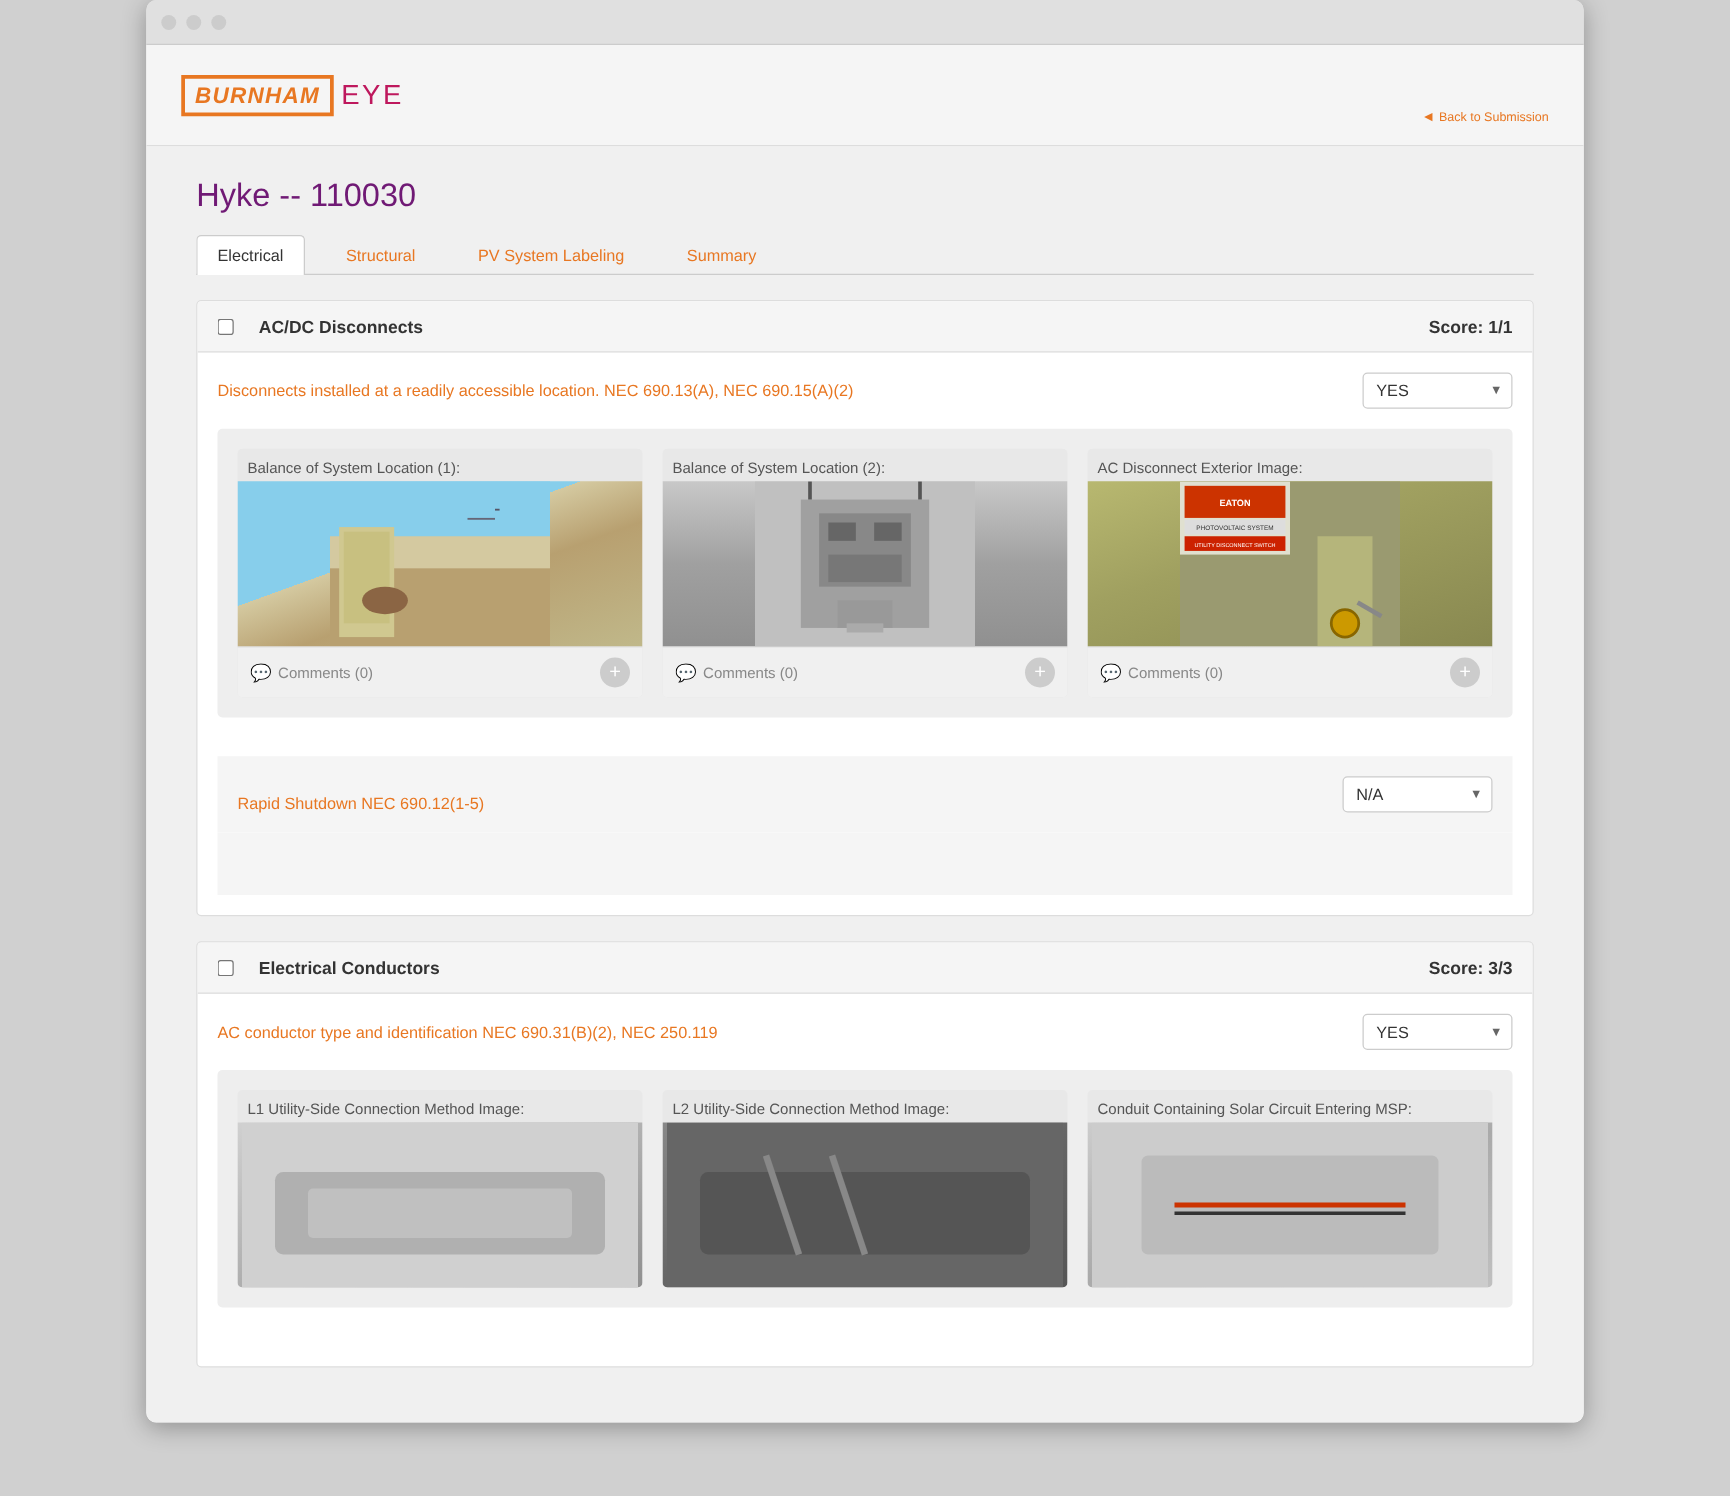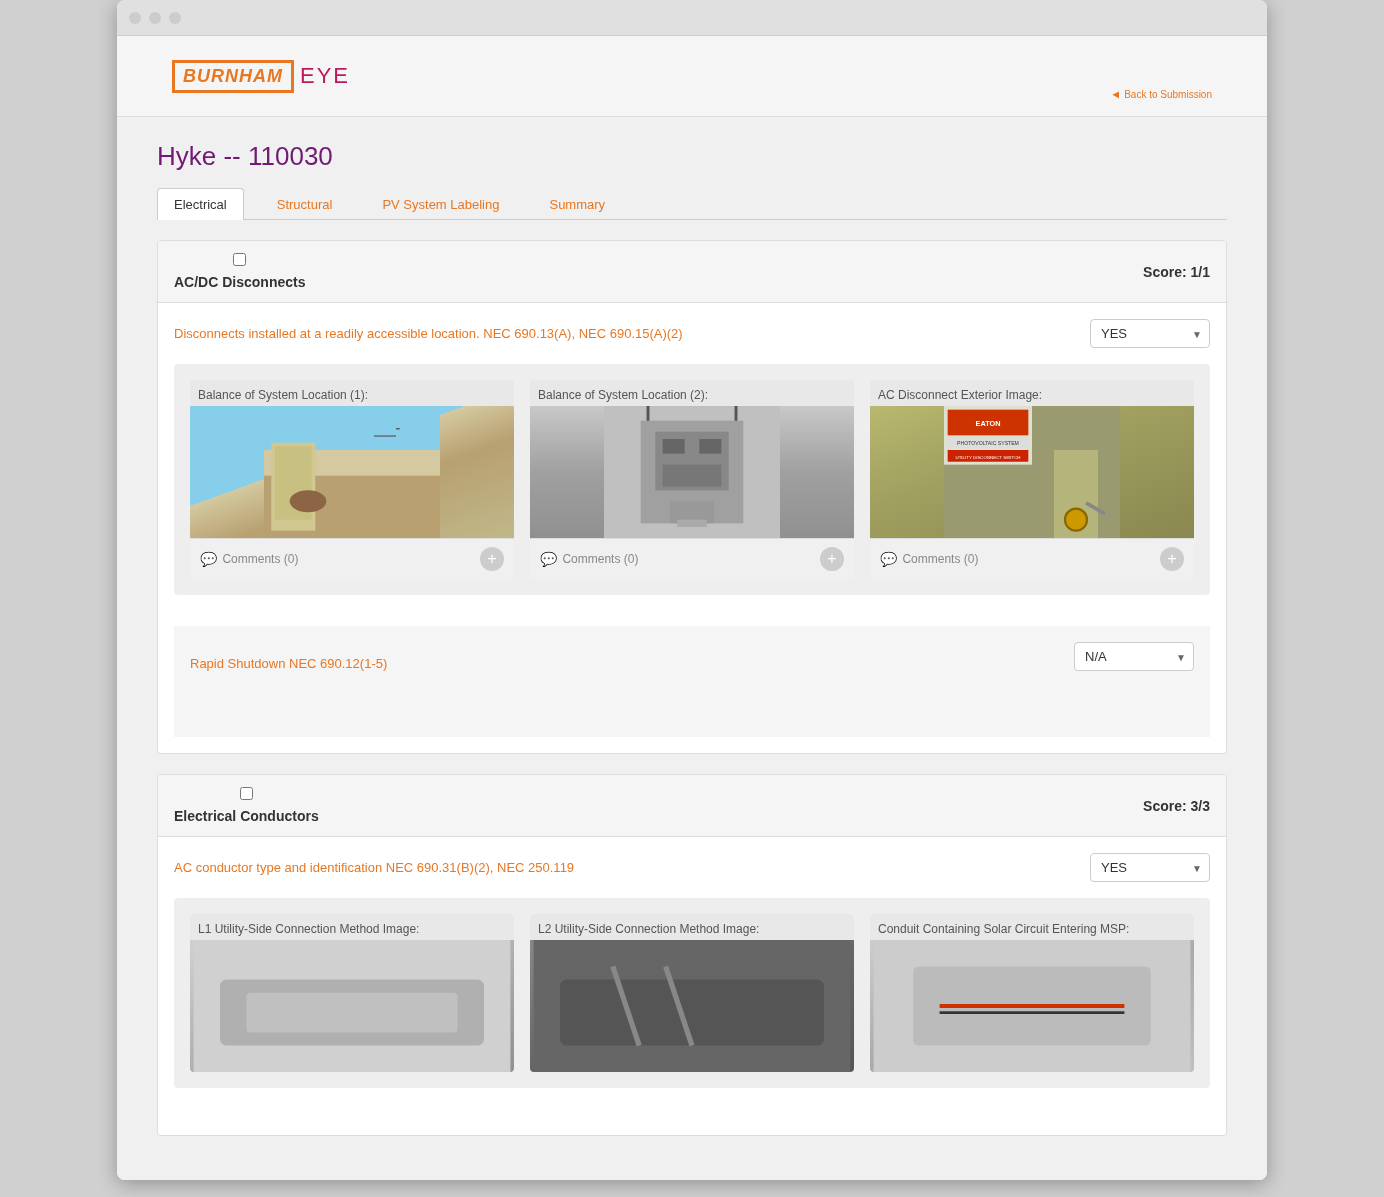--- a/index.html
+++ b/index.html
@@ -29,21 +29,21 @@
       width: 12px; height: 12px;
       border-radius: 50%;
       background: #ccc;
     }
     .content {
       background: #f0f0f0;
       padding: 0;
     }
     .top-bar {
       background: #f5f5f5;
-      padding: 16px 55px;
+      padding: 16px 28px;
       display: flex;
       justify-content: space-between;
       align-items: center;
       border-bottom: 1px solid #ddd;
     }
     .logo {
       display: flex;
       align-items: center;
       gap: 6px;
     }
@@ -120,22 +120,21 @@
       display: flex;
       justify-content: space-between;
       align-items: center;
     }
     .section-title {
       font-size: 14px;
       font-weight: 600;
       color: #333;
       display: flex;
       align-items: center;
-      gap: 8px;
-      flex-direction: column;
+      gap: 20px;
     }
     .section-title input[type="checkbox"] {
       margin: 0;
     }
     .score {
       font-size: 14px;
       font-weight: 600;
       color: #333;
     }
     .section-body {

